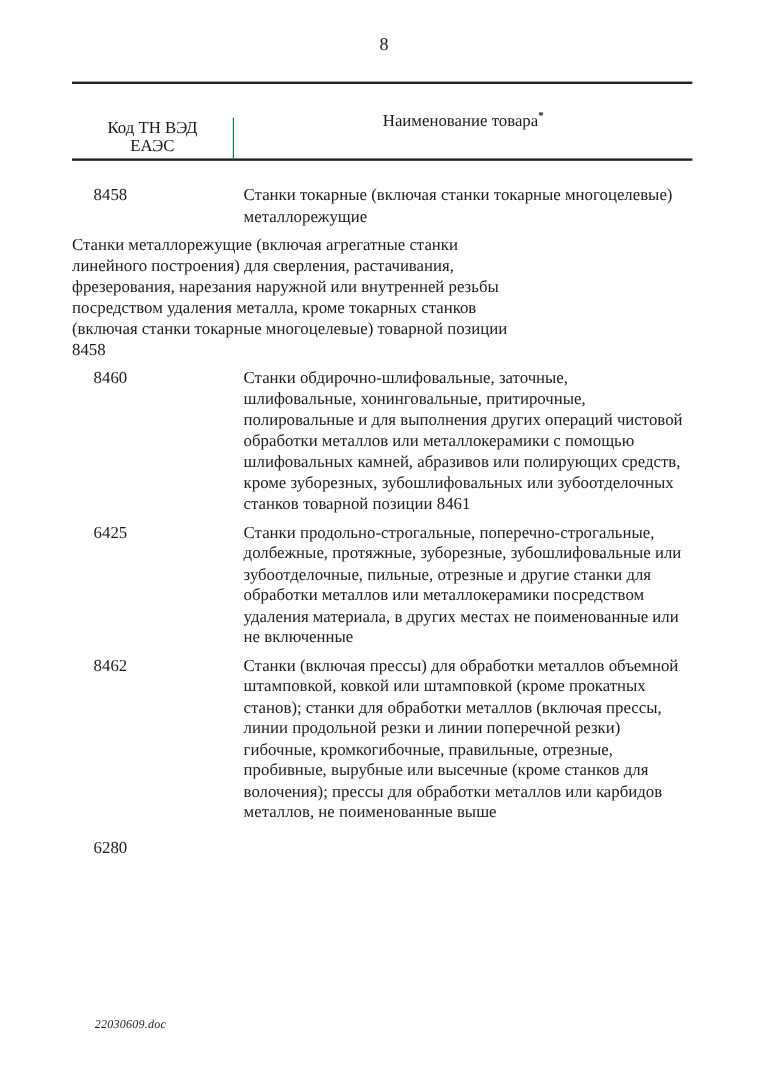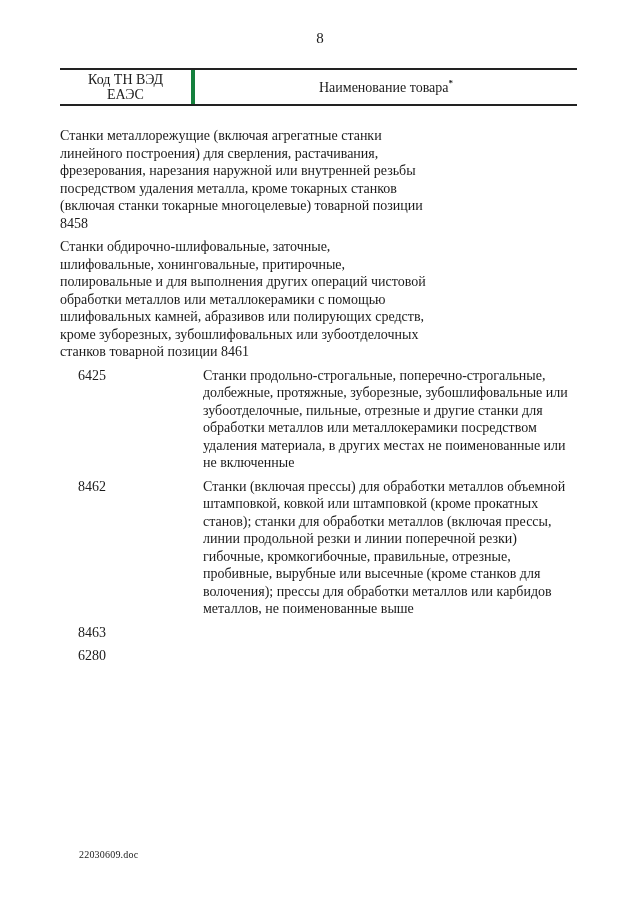--- a/index.html
+++ b/index.html
@@ -37,21 +37,21 @@
   .th {
     display: flex;
     align-items: center;
     justify-content: center;
     text-align: center;
     font-size: 14px;
     line-height: 15px;
     padding: 2px 0;
     box-sizing: border-box;
   }
-  .code-col { width: 135px; border-right: 4px solid #15803d; }
+  .code-col { width: 135px; border-right: 1px solid #15803d; margin-top: 28px; }
   .th-inner { display: block; max-width: 92px; }
   .name-col { flex: 1; }
   sup.marker {
     font-size: 9px;
     line-height: 0;
     vertical-align: 6px;
     font-weight: bold;
   }
   .tbody { padding-top: 21px; }
   .row { display: flex; margin-bottom: 6px; }
@@ -66,20 +66,21 @@
     width: 366px;
     font-size: 14px;
     line-height: 17.5px;
     text-align: left;
   }
   .footer {
     position: absolute;
     left: 79px; top: 849px;
     font-size: 10px;
     letter-spacing: 0.2px;
+    font-style: italic;
   }
 </style>
 </head>
 <body>
 
 <div class="sheet">
 
   <div class="pageno">8</div>
 
   <div class="tbl">
@@ -88,41 +89,45 @@
       <div class="th code-col">
         <span class="th-inner">Код ТН ВЭД ЕАЭС</span>
       </div>
       <div class="th name-col">
         <span><span>Наименование товара</span><sup class="marker">*</sup></span>
       </div>
     </div>
 
     <div class="tbody">
 
+      <div class="row">
+        <div class="code">8458</div>
+        <div class="desc">Станки токарные (включая станки токарные многоцелевые) металлорежущие</div>
+      </div>
 
       <div class="row">
         <div class="desc">Станки металлорежущие (включая агрегатные станки линейного построения) для сверления, растачивания, фрезерования, нарезания наружной или внутренней резьбы посредством удаления металла, кроме токарных станков (включая станки токарные многоцелевые) товарной позиции 8458</div>
       </div>
 
       <div class="row">
+        <div class="code">8460</div>
         <div class="desc">Станки обдирочно-шлифовальные, заточные, шлифовальные, хонинговальные, притирочные, полировальные и для выполнения других операций чистовой обработки металлов или металлокерамики с помощью шлифовальных камней, абразивов или полирующих средств, кроме зуборезных, зубошлифовальных или зубоотделочных станков товарной позиции 8461</div>
       </div>
 
       <div class="row">
         <div class="code">6425</div>
         <div class="desc">Станки продольно-строгальные, поперечно-строгальные, долбежные, протяжные, зуборезные, зубошлифовальные или зубоотделочные, пильные, отрезные и другие станки для обработки металлов или металлокерамики посредством удаления материала, в других местах не поименованные или не включенные</div>
       </div>
 
       <div class="row">
         <div class="code">8462</div>
         <div class="desc">Станки (включая прессы) для обработки металлов объемной штамповкой, ковкой или штамповкой (кроме прокатных станов); станки для обработки металлов (включая прессы, линии продольной резки и линии поперечной резки) гибочные, кромкогибочные, правильные, отрезные, пробивные, вырубные или высечные (кроме станков для волочения); прессы для обработки металлов или карбидов металлов, не поименованные выше</div>
       </div>
 
       <div class="row">
-        <div class="code">8463</div>
       </div>
 
 
       <div class="row">
         <div class="code">6280</div>
       </div>
 
     </div>
   </div>
 

